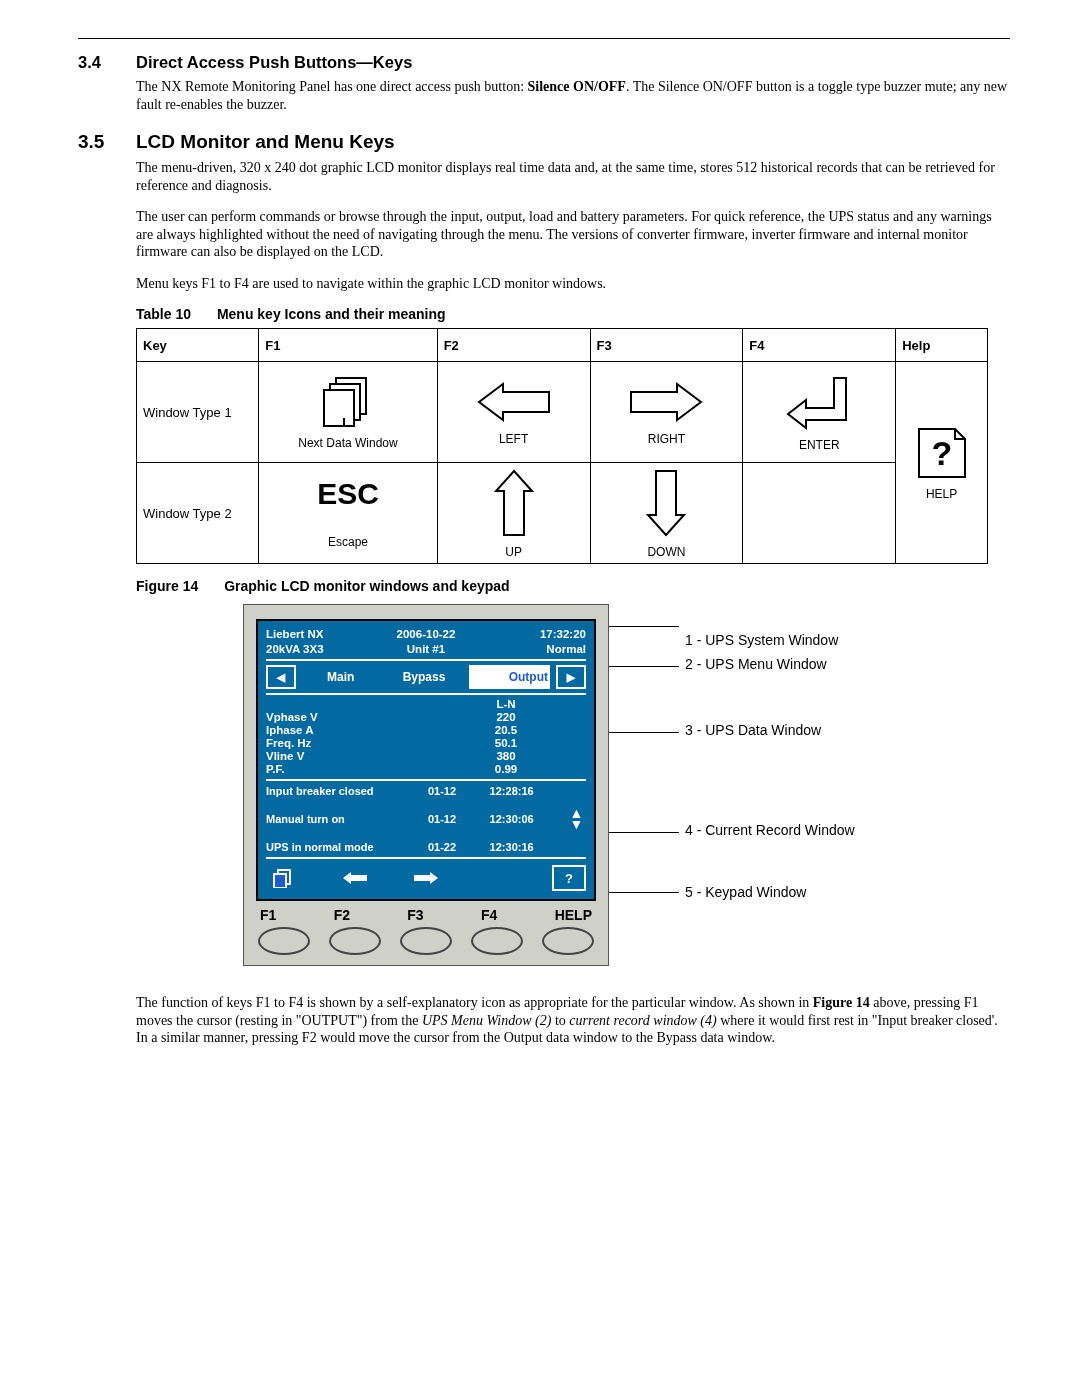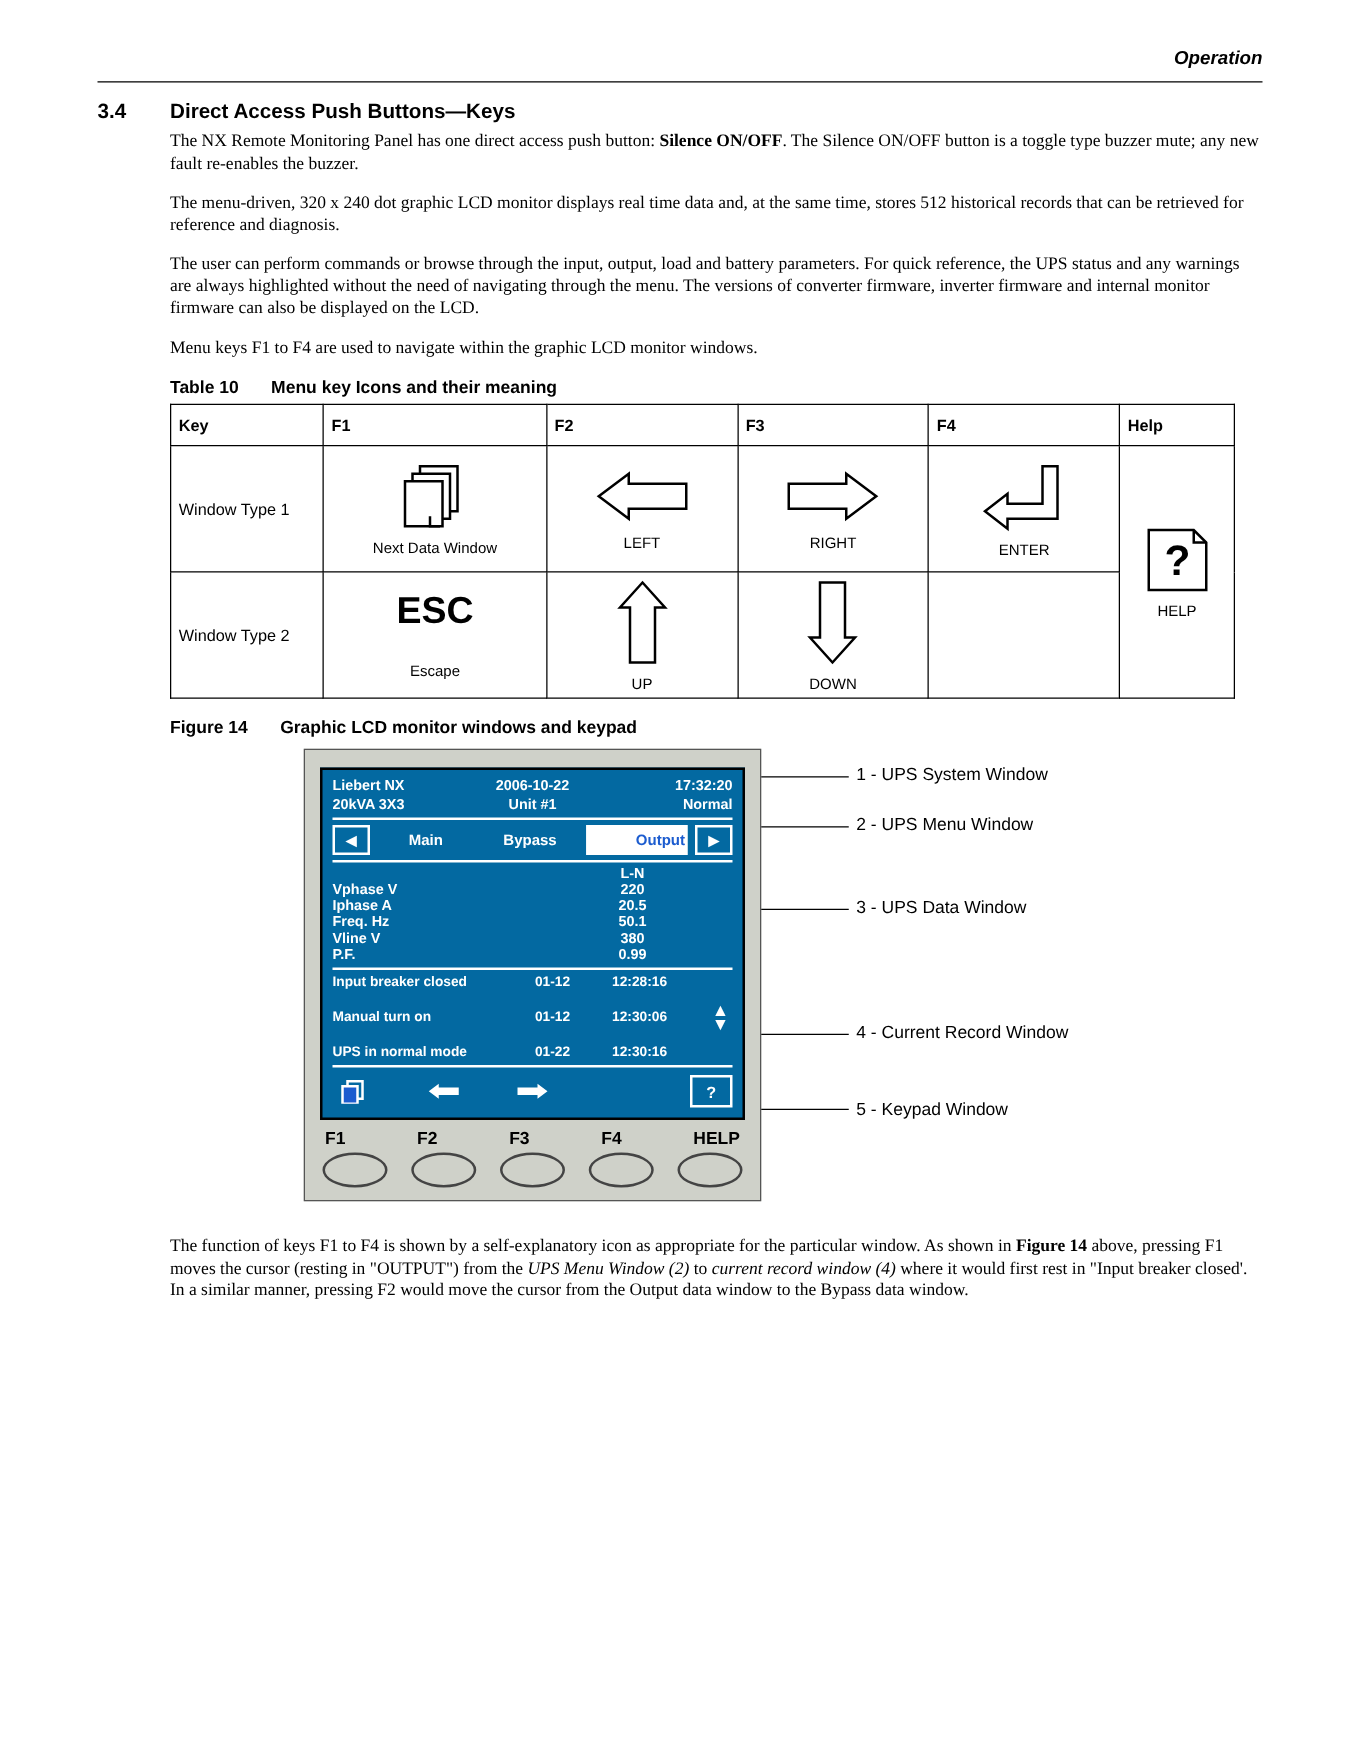--- a/index.html
+++ b/index.html
@@ -173,31 +173,34 @@
   hr.footsep {
     border: none; border-top: 1px solid #000;
     margin-bottom: 6px;
   }
 </style>
 </head>
 <body>
 
 <div class="page">
 
-  <div class="running">Operation</div>
   <hr class="sep">
 
   <div class="sec-row">
     <div class="sec-num">3.4</div>
     <div class="sec-title">Direct Access Push Buttons—Keys</div>
   </div>
   <div class="body-text">
     <span>The NX Remote Monitoring Panel has one direct access push button: </span><b>Silence ON/OFF</b><span>. The Silence ON/OFF button is a toggle type buzzer mute; any new fault re-enables the buzzer.</span>
   </div>
 
+  <div class="sec-row" style="margin-top:18px;">
+    <div class="sec-num big">3.5</div>
+    <div class="sec-title big">LCD Monitor and Menu Keys</div>
+  </div>
   <div class="body-text">The menu-driven, 320 x 240 dot graphic LCD monitor displays real time data and, at the same time, stores 512 historical records that can be retrieved for reference and diagnosis.</div>
   <div class="body-text">The user can perform commands or browse through the input, output, load and battery parameters. For quick reference, the UPS status and any warnings are always highlighted without the need of navigating through the menu. The versions of converter firmware, inverter firmware and internal monitor firmware can also be displayed on the LCD.</div>
   <div class="body-text">Menu keys F1 to F4 are used to navigate within the graphic LCD monitor windows.</div>
 
   <div class="tab-caption">
     <span class="num">Table 10</span>
     <span>Menu key Icons and their meaning</span>
   </div>
 
   <table class="menu-keys">
@@ -366,21 +369,21 @@
         <div class="oval"></div>
         <div class="oval"></div>
         <div class="oval"></div>
         <div class="oval"></div>
         <div class="oval"></div>
       </div>
     </div>
 
     <div class="callouts">
       <div class="co-line" style="top:22px; left:-30px; width:70px;"></div>
-      <div class="co" style="top:12px;">1 - UPS System Window</div>
+      <div class="co" style="top:28px;">1 - UPS System Window</div>
       <div class="co-line" style="top:62px; left:-30px; width:70px;"></div>
       <div class="co" style="top:52px;">2 - UPS Menu Window</div>
       <div class="co-line" style="top:128px; left:-30px; width:70px;"></div>
       <div class="co" style="top:118px;">3 - UPS Data Window</div>
       <div class="co-line" style="top:228px; left:-30px; width:70px;"></div>
       <div class="co" style="top:218px;">4 - Current Record Window</div>
       <div class="co-line" style="top:288px; left:-30px; width:70px;"></div>
       <div class="co" style="top:280px;">5 - Keypad Window</div>
     </div>
   </div>

